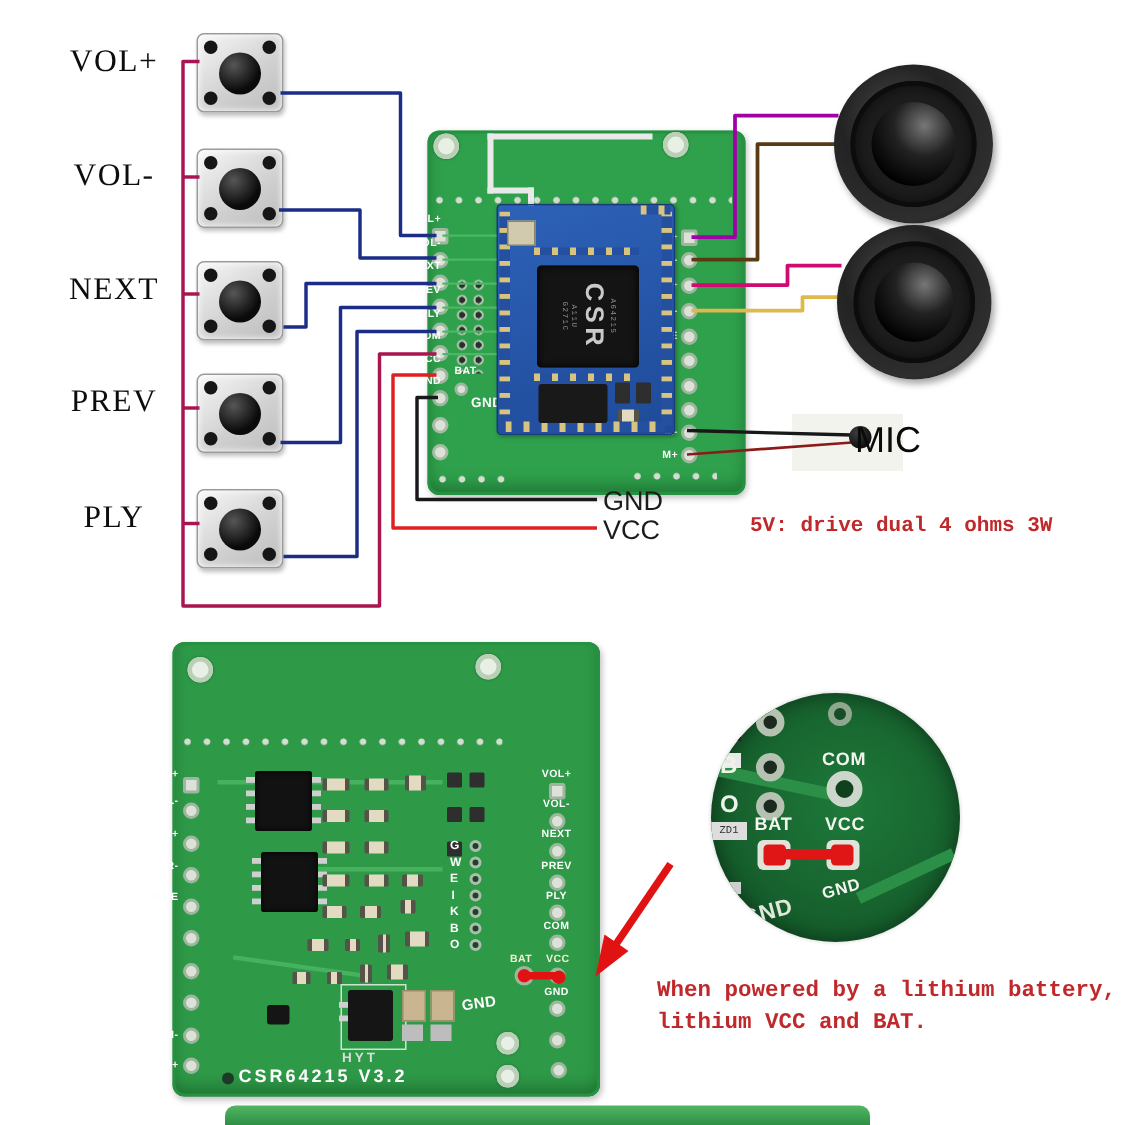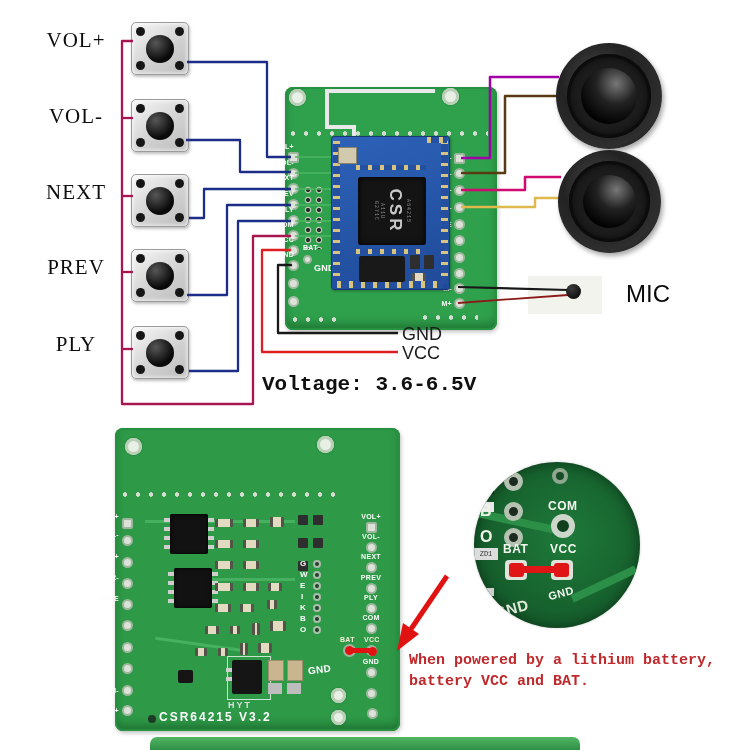--- a/index.html
+++ b/index.html
@@ -204,21 +204,21 @@
     <div class="spk-mid"></div>
       <div class="spk-cone"></div>
   </div>
   <div class="speaker z45" style="left:558px;top:150px;width:103px;height:103px">
     <div class="spk-mid"></div>
       <div class="spk-cone"></div>
   </div>
 
   <div class="abs z5" style="left:528px;top:276px;width:74px;height:38px;background:#f3f3ee"></div>
   <div class="abs z46" style="left:566px;top:284px;width:15px;height:15px;border-radius:50%;background:radial-gradient(circle at 35% 30%,#3c3c3c,#000)"></div>
-  <div class="mic-label z50" style="left:626px;top:280px">MIC</div>
+  <div class="mic-label z50" style="left:570px;top:280px">MIC</div>
 
   <svg width="750" height="750">
 
     <g stroke="#4cb863" stroke-width="1.5" fill="none">
       <path d="M295,157 H331"></path>
         <path d="M295,173 H331"></path>
         <path d="M295,189 H331"></path>
       <path d="M295,205 H331"></path>
         <path d="M295,221 H331"></path>
         <path d="M295,236 H331"></path>
@@ -250,22 +250,22 @@
 
     <path d="M458,287 L568,290" stroke="#181818" stroke-width="2.2" fill="none"></path>
     <path d="M458,303 L568,295" stroke="#8b1a1a" stroke-width="1.8" fill="none"></path>
 
     <line x1="447" y1="576" x2="411" y2="629" stroke="#e01212" stroke-width="5"></line>
     <polygon points="397,651 403,623 419,634" fill="#e01212"></polygon>
   </svg>
 
   <div class="wire-label z50" style="left:402px;top:324px">GND</div>
   <div class="wire-label z50" style="left:402px;top:343px">VCC</div>
-  <div class="voltage z50" style="left:262px;top:373px">Voltage: 3.6-6.5V</div>
   <div class="rednote z50" style="left:500px;top:341px">
+    <div>5V: drive dual 4 ohms 3W</div>
   </div>
 
   <div class="board z5" style="left:115px;top:428px;width:285px;height:303px;background:#2e9a48">
     <div class="mount" style="left:10px;top:10px;width:17px;height:17px"></div>
     <div class="mount" style="left:202px;top:8px;width:17px;height:17px"></div>
     <div class="dotrow" style="left:5px;top:64px;width:215px"></div>
 
     <div class="trace" style="left:30px;top:92px;width:150px;height:3px"></div>
     <div class="trace" style="left:60px;top:150px;width:120px;height:3px"></div>
     <div class="trace" style="left:40px;top:215px;width:90px;height:3px;transform:rotate(8deg)"></div>
@@ -401,20 +401,20 @@
     <span class="T" style="left:76px;top:80px">VCC</span>
     <div class="abs" style="left:31px;top:98px;width:22px;height:20px;background:#dfe3da;border-radius:4px"></div>
     <div class="abs" style="left:77px;top:98px;width:22px;height:20px;background:#dfe3da;border-radius:4px"></div>
     <div class="abs" style="left:35px;top:101px;width:15px;height:14px;background:#e01616;border-radius:3px"></div>
     <div class="abs" style="left:80px;top:101px;width:15px;height:14px;background:#e01616;border-radius:3px"></div>
     <div class="abs" style="left:50px;top:104px;width:30px;height:7px;background:#e01616"></div>
     <span class="T" style="left:74px;top:125px;transform:rotate(-15deg);font-size:11px">GND</span>
     <span class="T" style="left:20px;top:138px;transform:rotate(-15deg);font-size:15px;color:#dfe8da">GND</span>
   </div>
 
-  <div class="rednote2 z50" style="left:409px;top:650px">
+  <div class="rednote2 z50" style="left:438px;top:650px">
     <div>When powered by a lithium battery,</div>
-    <div>battery VCC and BAT.</div>
+    <div>lithium VCC and BAT.</div>
   </div>
 
   <div class="bstrip z5"></div>
 
 </div>
 
 </body></html>

